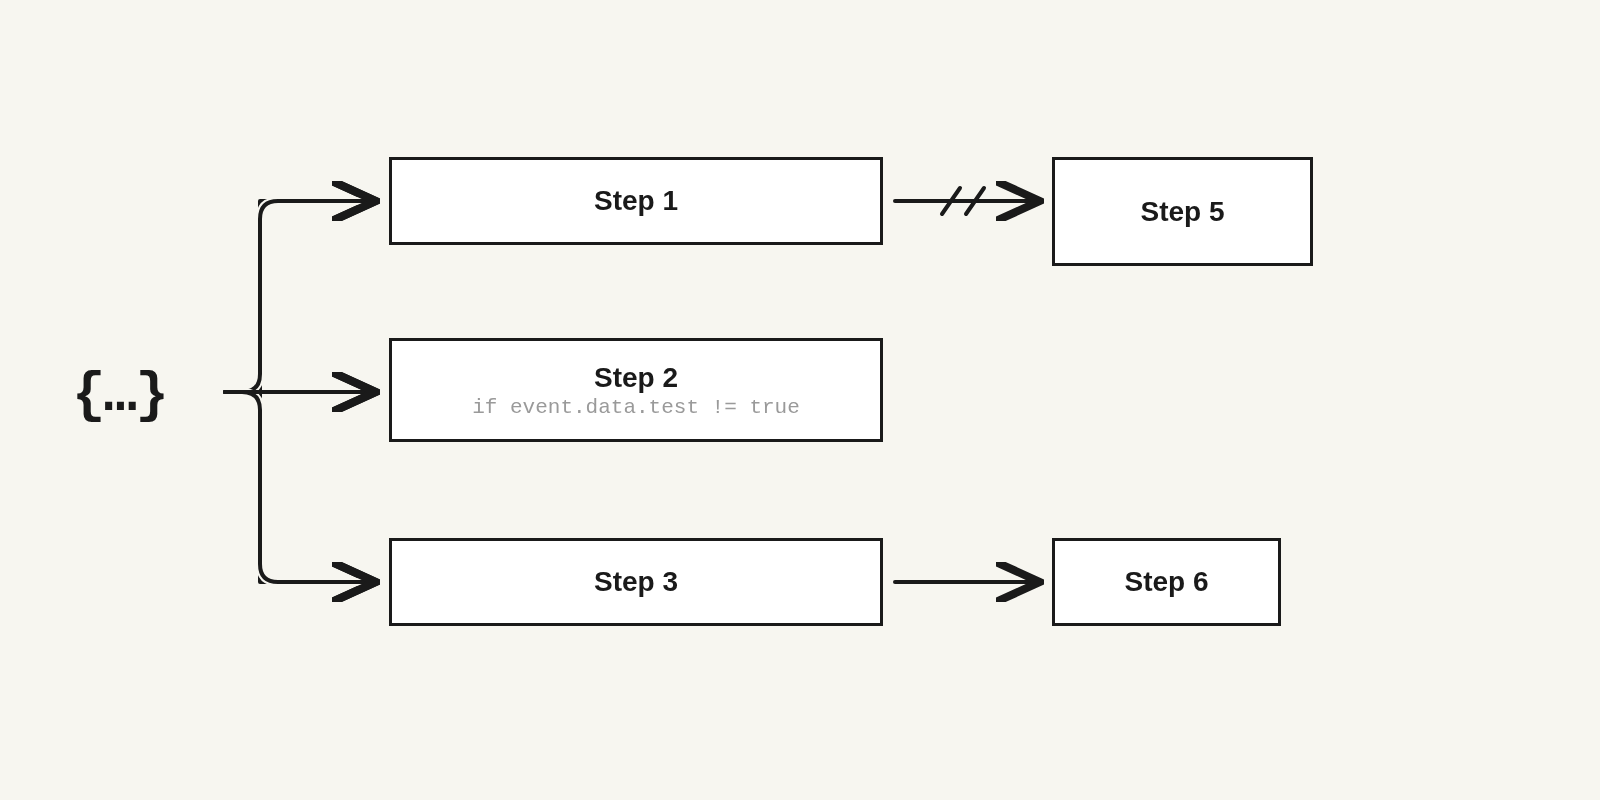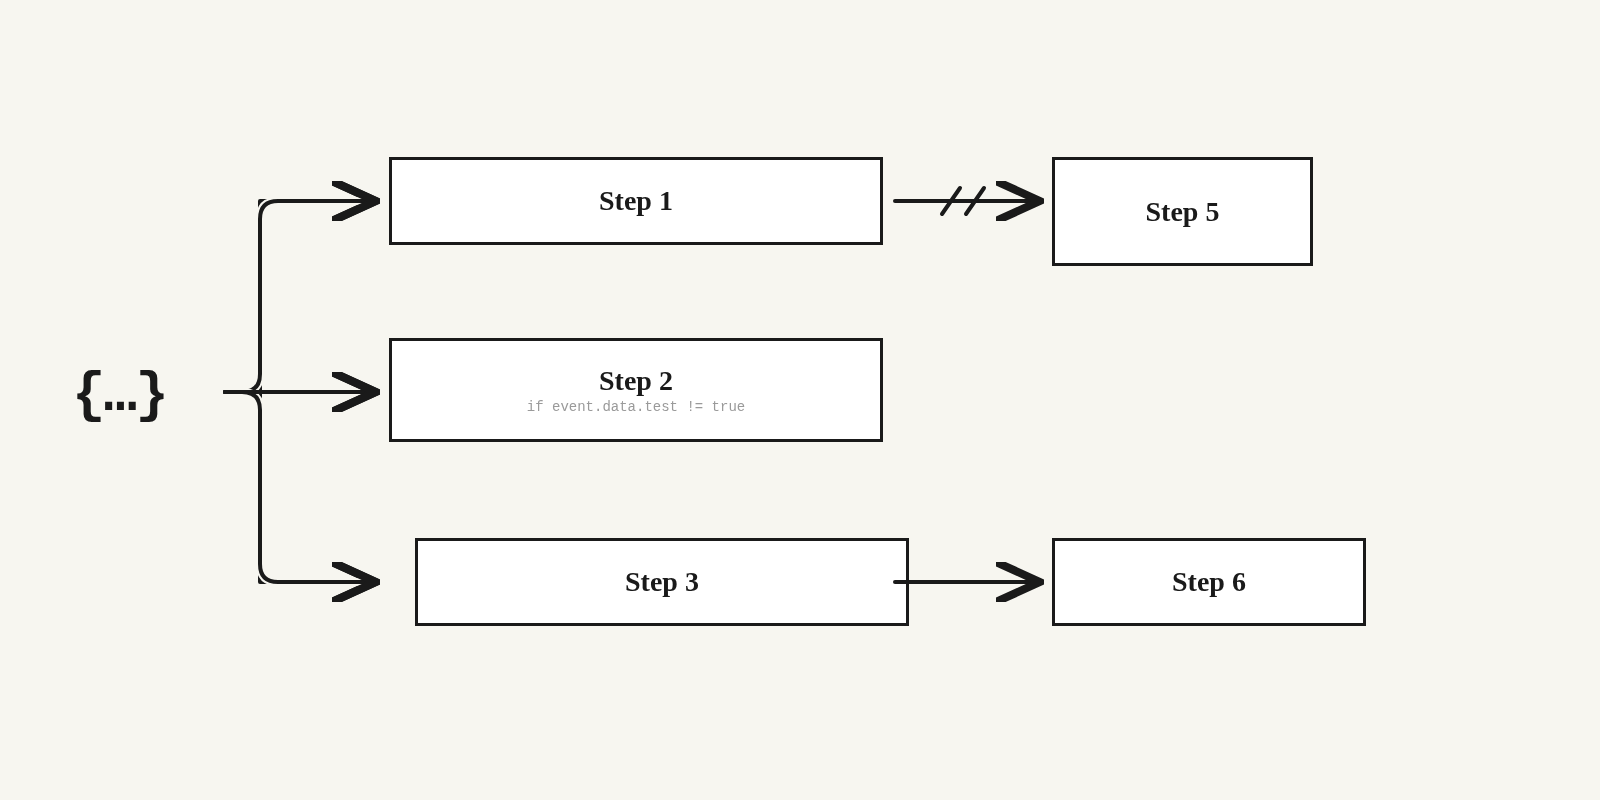--- a/index.html
+++ b/index.html
@@ -28,24 +28,24 @@
       display: flex;
       flex-direction: column;
       align-items: center;
       justify-content: center;
       padding: 0;
     }
     .step-title {
       font-size: 28px;
       font-weight: 700;
       color: #1a1a1a;
-      font-family: Liberation Serif, serif;
+      font-family: Liberation Sans, sans-serif;
     }
     .step-condition {
-      font-size: 14px;
+      font-size: 21px;
       font-weight: 400;
       color: #9a9a9a;
       font-family: 'Courier New', Consolas, Monaco, monospace;
       margin-top: 2px;
     }
     svg.connector {
       position: absolute;
       overflow: visible;
     }
   </style>
@@ -58,29 +58,29 @@
 
 <div class="step-box" style="left:389px; top:157px; width:494px; height:88px;">
   <span class="step-title">Step 1</span>
 </div>
 
 <div class="step-box" style="left:389px; top:338px; width:494px; height:104px;">
   <span class="step-title">Step 2</span>
   <span class="step-condition">if event.data.test != true</span>
 </div>
 
-<div class="step-box" style="left:389px; top:538px; width:494px; height:88px;margin-left:26px;">
+<div class="step-box" style="left:389px; top:538px; width:494px; height:88px;">
   <span class="step-title">Step 3</span>
 </div>
 
 <div class="step-box" style="left:1052px; top:157px; width:261px; height:109px;">
   <span class="step-title">Step 5</span>
 </div>
 
-<div class="step-box" style="left:1052px; top:538px; width:314px; height:88px;text-align:center;">
+<div class="step-box" style="left:1052px; top:538px; width:229px; height:88px;text-align:center;">
   <span class="step-title">Step 6</span>
 </div>
 
 <svg class="connector" width="1600" height="800" style="left:0; top:0;">
   <defs>
     <marker id="arrowhead" markerWidth="12" markerHeight="10" refX="11" refY="5" orient="auto">
       <polyline points="0,0 11,5 0,10" fill="none" stroke="#1a1a1a" stroke-width="2"></polyline>
     </marker>
   </defs>
 

